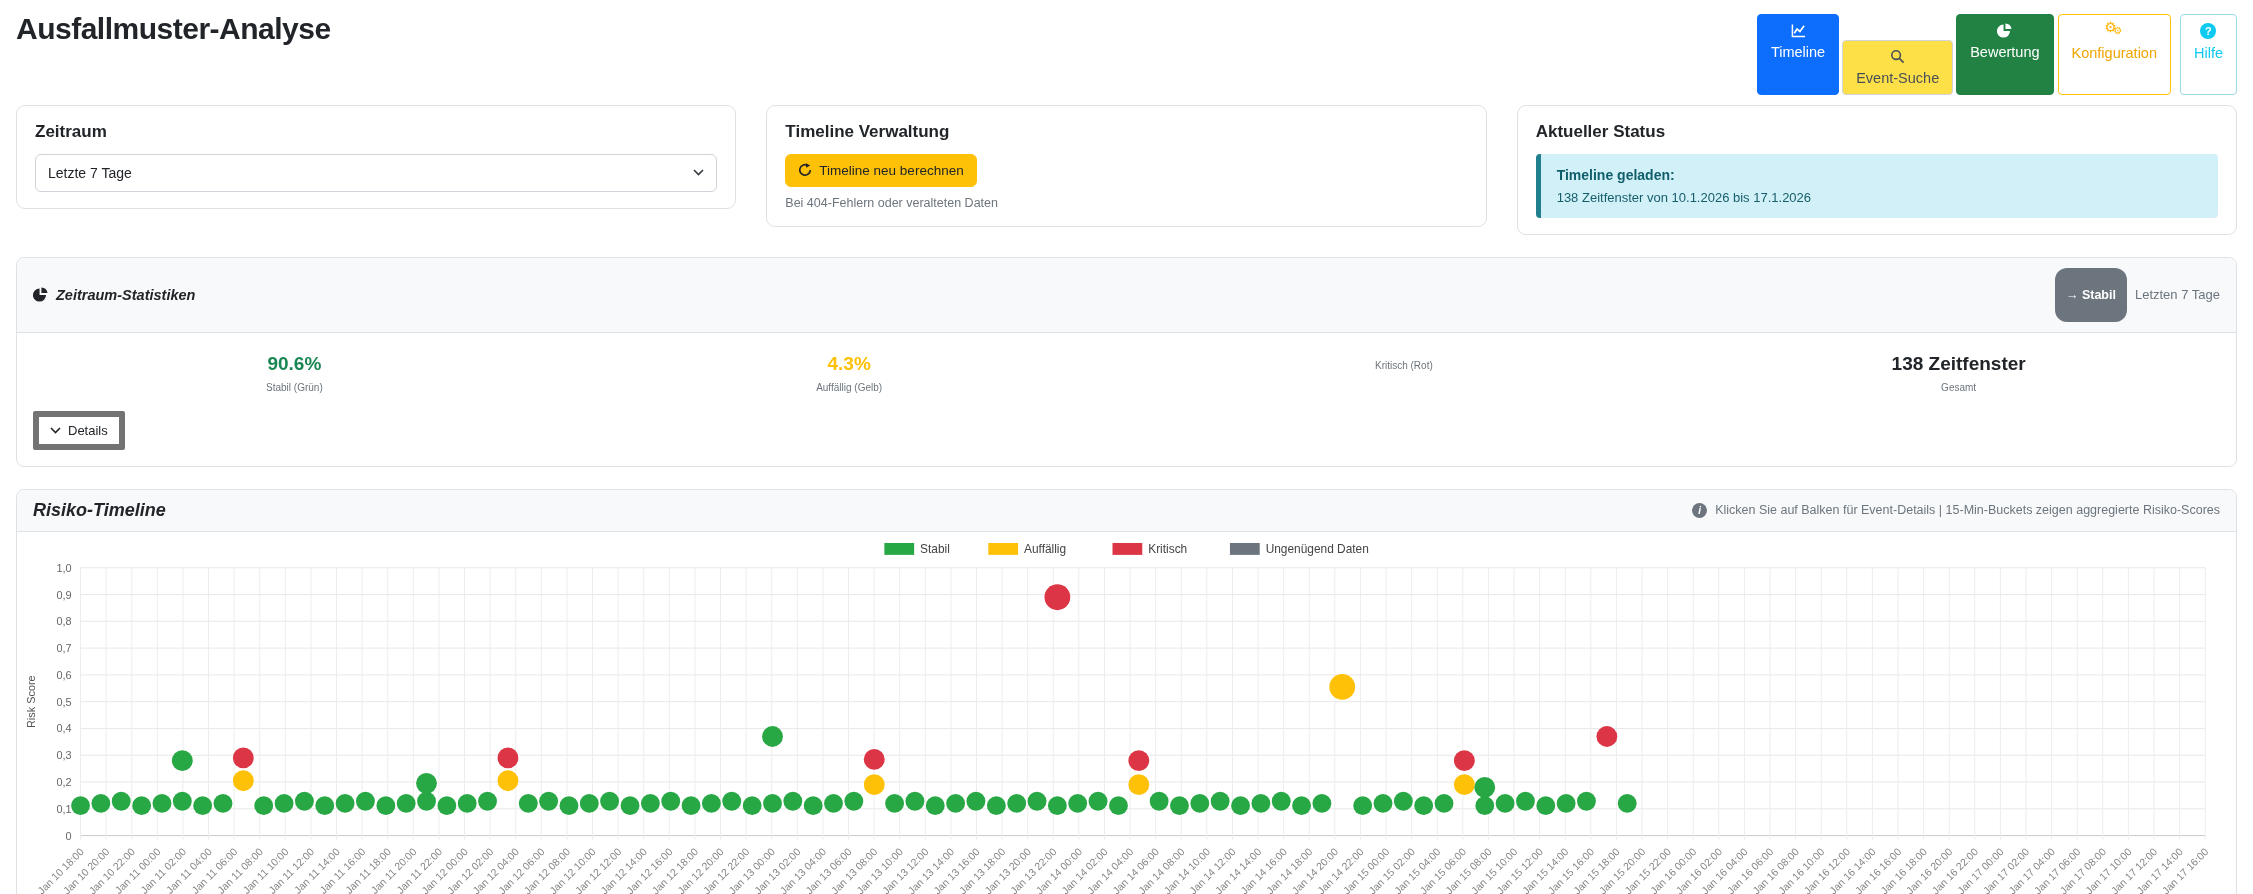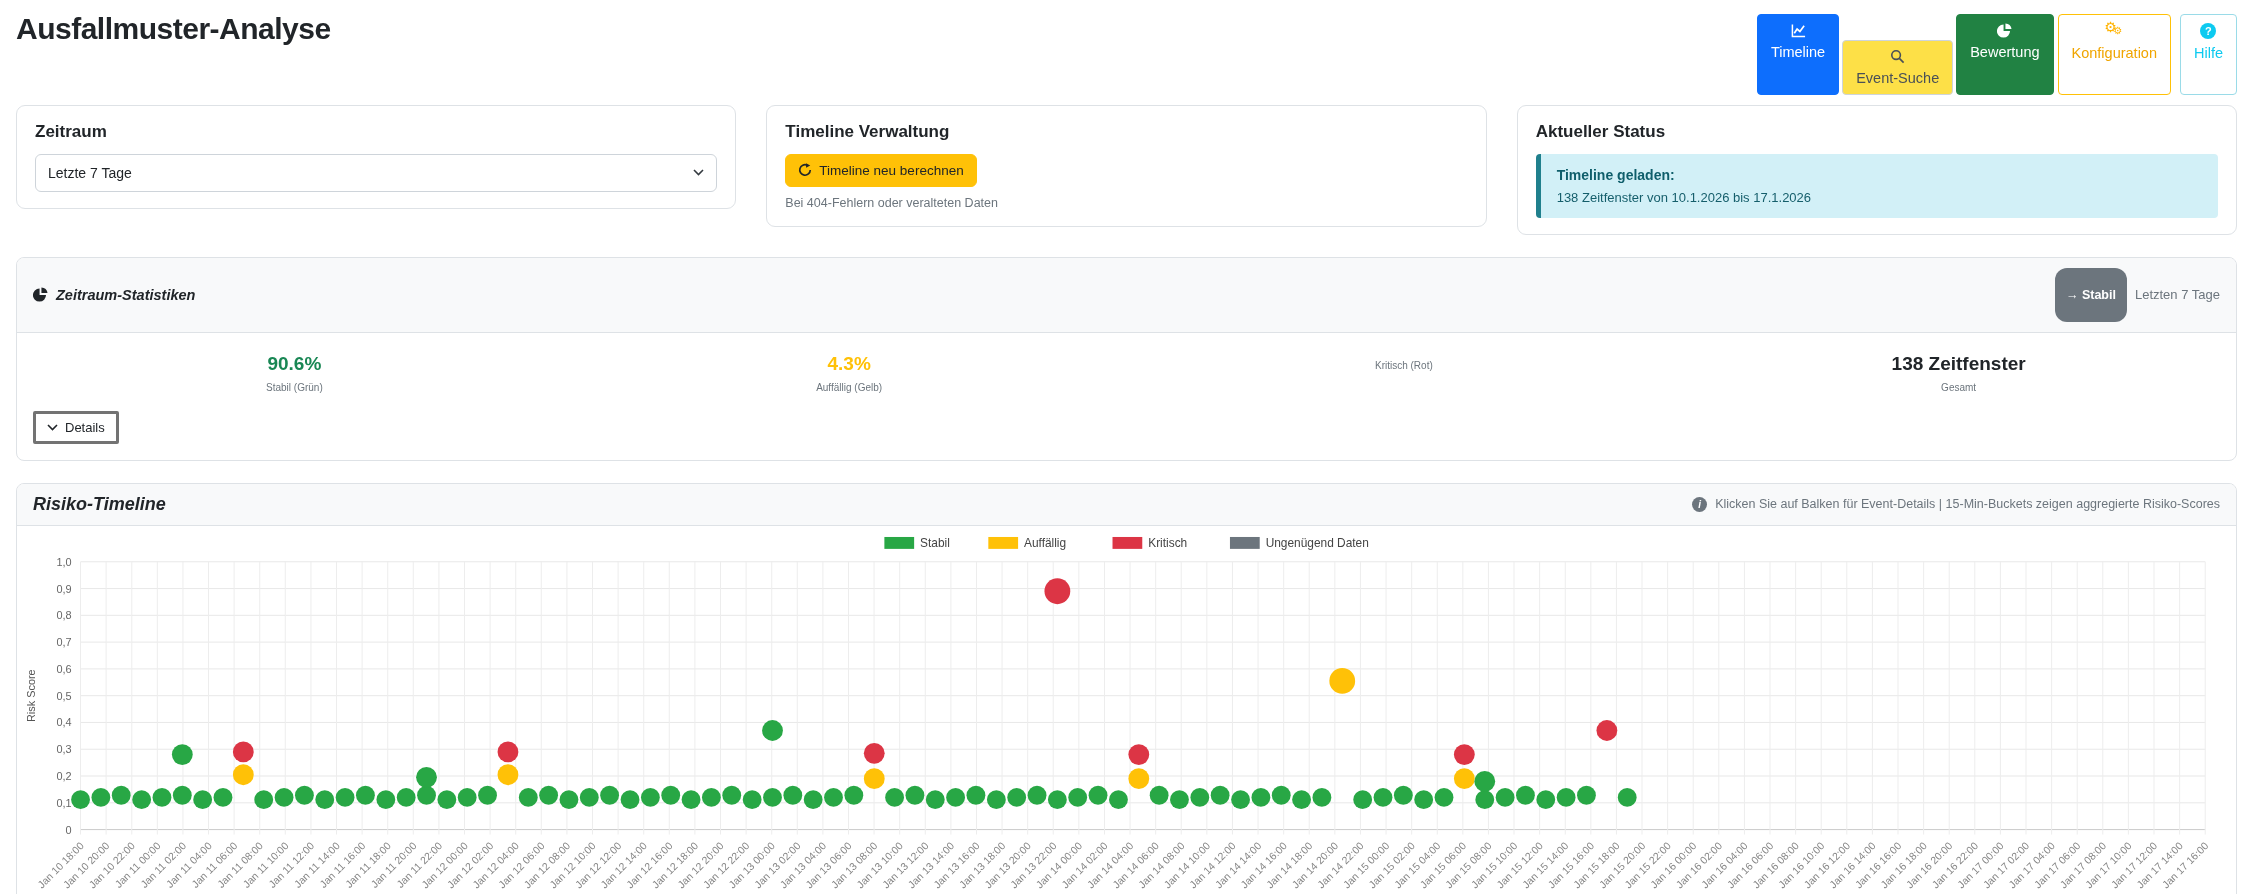--- a/index.html
+++ b/index.html
@@ -36,21 +36,21 @@
 
   
   .wide-card { border:1px solid #dee2e6; border-radius:8px; margin-top:22px; background:#fff; overflow:hidden; }
   .wide-head { background:#f8f9fa; border-bottom:1px solid #dee2e6; padding:10px 16px; display:flex; justify-content:space-between; align-items:center; }
   .wide-head .lt { display:flex; align-items:center; gap:8px; font-size:14.5px; font-weight:600;font-style:italic; }
   .wide-head .rt { display:flex; align-items:center; gap:8px; font-size:13px; color:#6c757d; }
   .badge-pill { background:#6c757d; color:#fff; font-size:12.5px; font-weight:700; padding:20px 11px; border-radius:12px; }
   .stats-row { display:grid; grid-template-columns:repeat(4,1fr); text-align:center; padding:20px 0 6px 0; }
   .stat-val { font-size:19px; font-weight:700; }
   .stat-lab { font-size:10px; color:#6c757d; margin-top:7px; }
-  .details-btn { display:inline-flex; align-items:center; gap:7px; margin:12px 16px 16px 16px; background:#fff; border:3px solid #737373; color:#212529; font-family:inherit; font-size:13px; padding:6px 11px; border-radius:2px; cursor:pointer; }
+  .details-btn { display:inline-flex; align-items:center; gap:7px; margin:12px 16px 16px 16px; background:#fff; border:6px solid #737373; color:#212529; font-family:inherit; font-size:13px; padding:6px 11px; border-radius:2px; cursor:pointer; }
 
   
   .tl-head .lt { font-size:18px; font-weight:700; }
   .tl-head .rt { font-size:12.5px; }
   .info-ic { display:inline-flex; align-items:center; justify-content:center; width:15px; height:15px; border-radius:50%; background:#6c757d; color:#fff; font-size:10px; font-weight:700; font-style:italic; }
   .chart-wrap { padding:8px 6px 0 6px; }
   svg.chart { display:block; width:100%; }
   .yt { font-size:11px; fill:#666; text-anchor:end; }
   .xt { font-size:10.5px; fill:#858585; text-anchor:end; }
   .lg { font-size:12px; fill:#444; }

